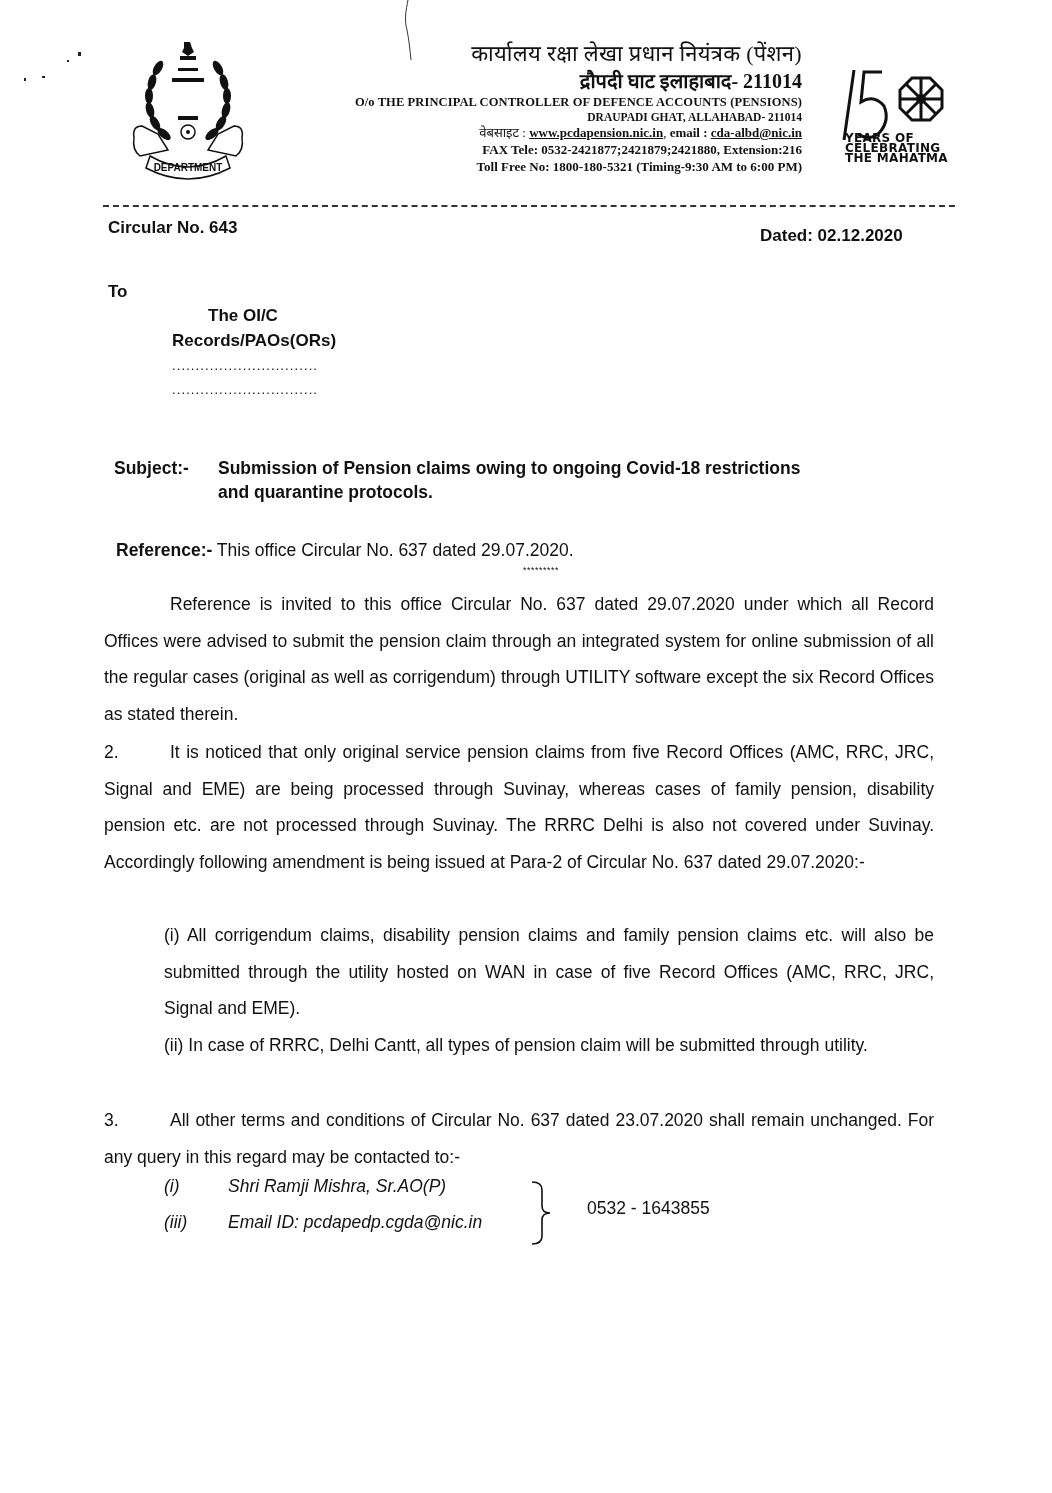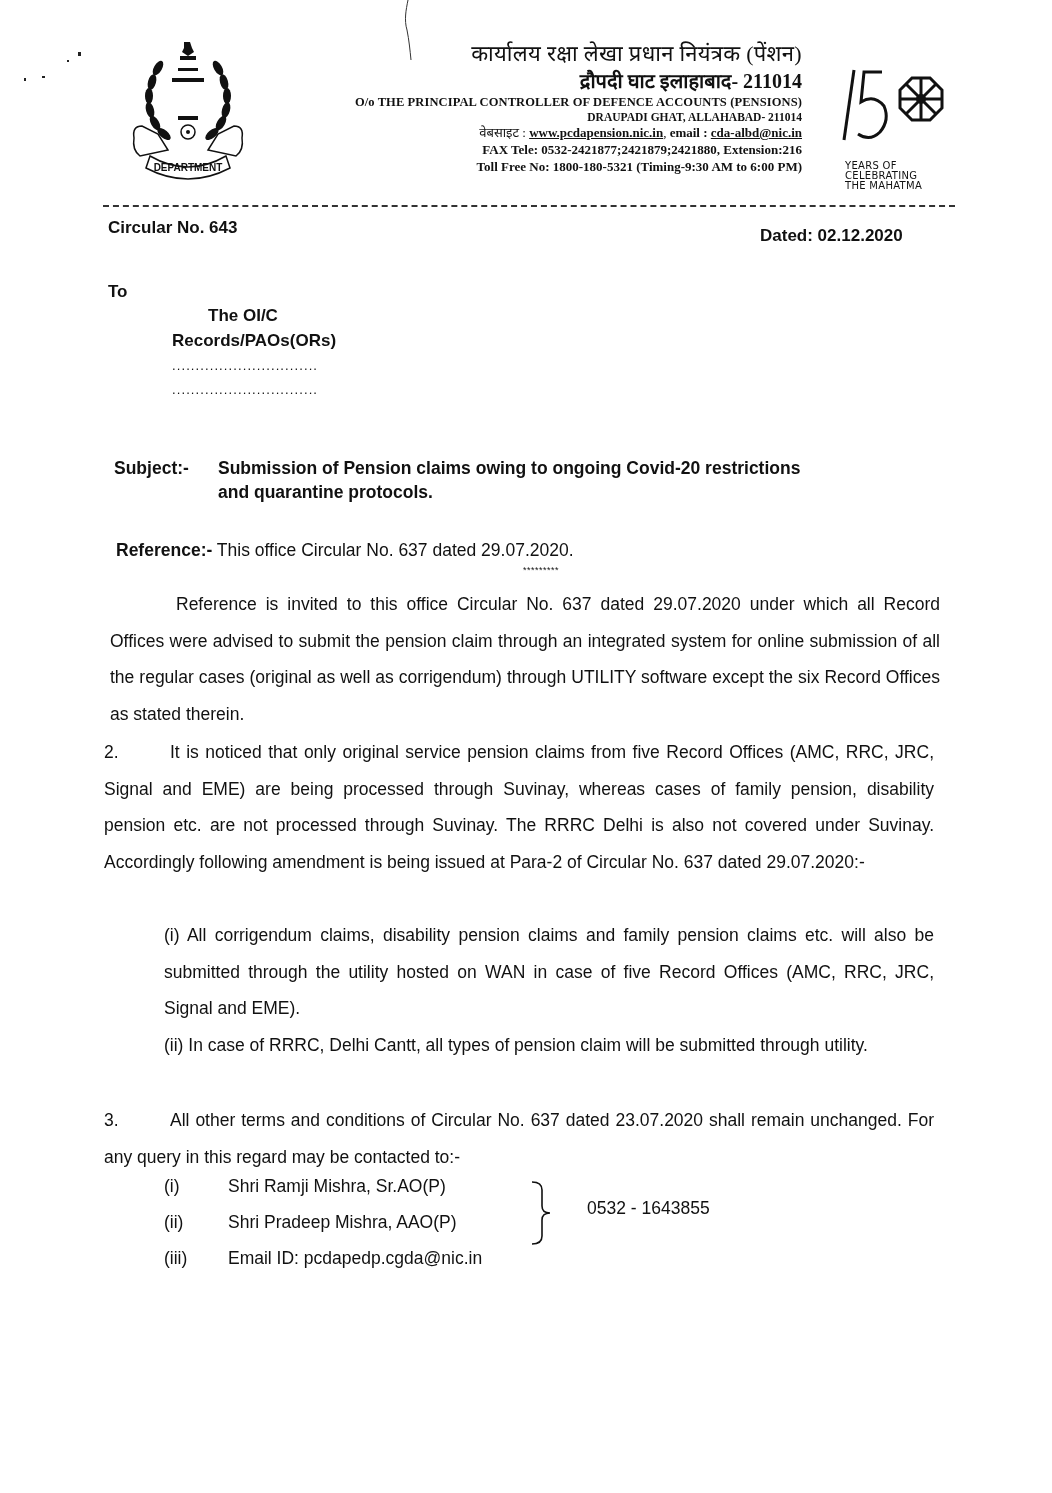--- a/index.html
+++ b/index.html
@@ -16,21 +16,21 @@
   .hdr .hi2 { font-size: 20px; line-height: 26px; font-weight: bold; }
   .hdr .en1 { font-size: 12.5px; line-height: 16px; font-weight: bold; letter-spacing: 0.1px; white-space: nowrap; margin-left: -8px; }
   .hdr .en2 { font-size: 11.5px; line-height: 14px; font-weight: bold; }
   .hdr .web { font-size: 13px; line-height: 17px; }
   .hdr .web u { font-weight: bold; }
   .hdr .web b { font-weight: bold; }
   .hdr .fax { font-size: 13px; line-height: 17px; font-weight: bold; }
   .hdr .toll { font-size: 13px; line-height: 17px; font-weight: bold; }
 
   .gandhi { left: 830px; top: 60px; width: 130px; height: 120px; }
-  .gandhi-text { left: 845px; top: 161px; font-family: "DejaVu Sans", sans-serif; font-weight: normal; font-size: 10px; line-height: 10px; letter-spacing: 0.3px; }
+  .gandhi-text { left: 845px; top: 133px; font-family: "DejaVu Sans", sans-serif; font-weight: bold; font-size: 12px; line-height: 10px; letter-spacing: 0.3px; }
 
   .dash-rule { left: 103px; top: 205px; width: 852px; height: 0; border-top: 2px dashed #333; }
 
   .circ-no { left: 108px; top: 218px; font-size: 17px; font-weight: bold; }
   .dated { left: 760px; top: 226px; font-size: 17px; font-weight: bold; }
 
   .to { left: 108px; top: 282px; font-size: 17px; font-weight: bold; }
   .addr1 { left: 172px; top: 306px; font-size: 17px; font-weight: bold; margin-left: 36px; }
   .addr2 { left: 172px; top: 331px; font-size: 17px; font-weight: bold; }
   .dots1 { left: 172px; top: 358px; font-size: 13px; letter-spacing: 1.1px; }
@@ -38,30 +38,30 @@
 
   .subj { left: 114px; top: 456px; width: 830px; font-size: 17.5px; font-weight: bold; line-height: 24px; }
   .subj .lbl { display: inline-block; width: 104px; }
   .subj .l2 { padding-left: 104px; }
 
   .ref { left: 116px; top: 540px; font-size: 17.5px; }
   .ref b { font-weight: bold; }
   .stars { left: 523px; top: 565px; font-size: 9px; letter-spacing: 0.5px; }
 
   .para { left: 104px; width: 830px; font-size: 17.5px; line-height: 36.5px; text-align: justify; }
-  .p1 { top: 586px; text-indent: 66px; margin-left: 6px; }
+  .p1 { top: 586px; text-indent: 66px; }
   .p2 { top: 734px; }
   .p2 .num, .p3 .num { display: inline-block; width: 66px; }
   .sub { left: 164px; width: 770px; font-size: 17.5px; line-height: 36.5px; text-align: justify; }
   .s1 { top: 917px; }
   .s2 { top: 1027px; }
   .p3 { top: 1102px; }
 
   .contacts { left: 164px; top: 1176px; font-size: 17.5px; }
-  .contacts .row { position: relative; height: 36px; }
+  .contacts .row { position: relative; height: 36px; font-style: italic; }
   .contacts .idx { display: inline-block; width: 64px; }
   .brace { left: 530px; top: 1180px; width: 24px; height: 66px; }
   .phone { left: 587px; top: 1198px; font-size: 17.5px; }
 
   .pencil { left: 398px; top: 0px; width: 20px; height: 60px; }
   .specks { left: 20px; top: 40px; width: 100px; height: 50px; }
 </style>
 </head>
 <body>
 
@@ -146,38 +146,37 @@
 <div class="abs circ-no">Circular No. 643</div>
 <div class="abs dated">Dated: 02.12.2020</div>
 
 <div class="abs to">To</div>
 <div class="abs addr1">The OI/C</div>
 <div class="abs addr2">Records/PAOs(ORs)</div>
 <div class="abs dots1">...............................</div>
 <div class="abs dots2">...............................</div>
 
 <div class="abs subj">
-  <span class="lbl">Subject:-</span><span>Submission of Pension claims owing to ongoing Covid-20 restrictions</span>
+  <span class="lbl">Subject:-</span><span>Submission of Pension claims owing to ongoing Covid-18 restrictions</span>
   <div class="l2">and quarantine protocols.</div>
 </div>
 
 <div class="abs ref"><b>Reference:-</b><span> This office Circular No. 637 dated 29.07.2020.</span></div>
 <div class="abs stars">*********</div>
 
 <div class="abs para p1">Reference is invited to this office Circular No. 637 dated 29.07.2020 under which all Record Offices were advised to submit the pension claim through an integrated system for online submission of all the regular cases (original as well as corrigendum) through UTILITY software except the six Record Offices as stated therein.</div>
 
 <div class="abs para p2"><span class="num">2.</span><span>It is noticed that only original service pension claims from five Record Offices (AMC, RRC, JRC, Signal and EME) are being processed through Suvinay, whereas cases of family pension, disability pension etc. are not processed through Suvinay. The RRRC Delhi is also not covered under Suvinay. Accordingly following amendment is being issued at Para-2 of Circular No. 637 dated 29.07.2020:-</span></div>
 
 <div class="abs sub s1">(i) All corrigendum claims, disability pension claims and family pension claims etc. will also be submitted through the utility hosted on WAN in case of five Record Offices (AMC, RRC, JRC, Signal and EME).</div>
 <div class="abs sub s2">(ii) In case of RRRC, Delhi Cantt, all types of pension claim will be submitted through utility.</div>
 
 <div class="abs para p3"><span class="num">3.</span><span>All other terms and conditions of Circular No. 637 dated 23.07.2020 shall remain unchanged. For any query in this regard may be contacted to:-</span></div>
 
 <div class="abs contacts">
   <div class="row"><span class="idx">(i)</span><span>Shri Ramji Mishra, Sr.AO(P)</span></div>
-  <div class="row"><span class="idx">(ii)</span><span>Shri Pradeep Mishra, AAO(P)</span></div>
   <div class="row"><span class="idx">(iii)</span><span>Email ID: pcdapedp.cgda@nic.in</span></div>
 </div>
 
 <svg class="abs brace" viewBox="0 0 24 66">
   <path d="M2 2 Q 12 2 12 10 L 12 26 Q 12 33 20 33 Q 12 33 12 40 L 12 56 Q 12 64 2 64" stroke="#111" stroke-width="1.6" fill="none"></path>
 </svg>
 <div class="abs phone">0532 - 1643855</div>
 
 </body></html>

